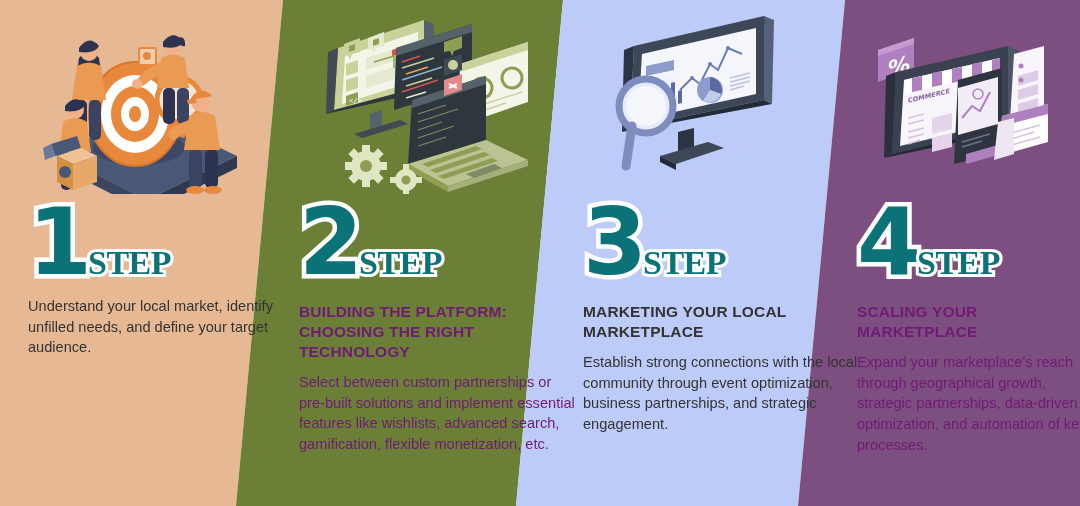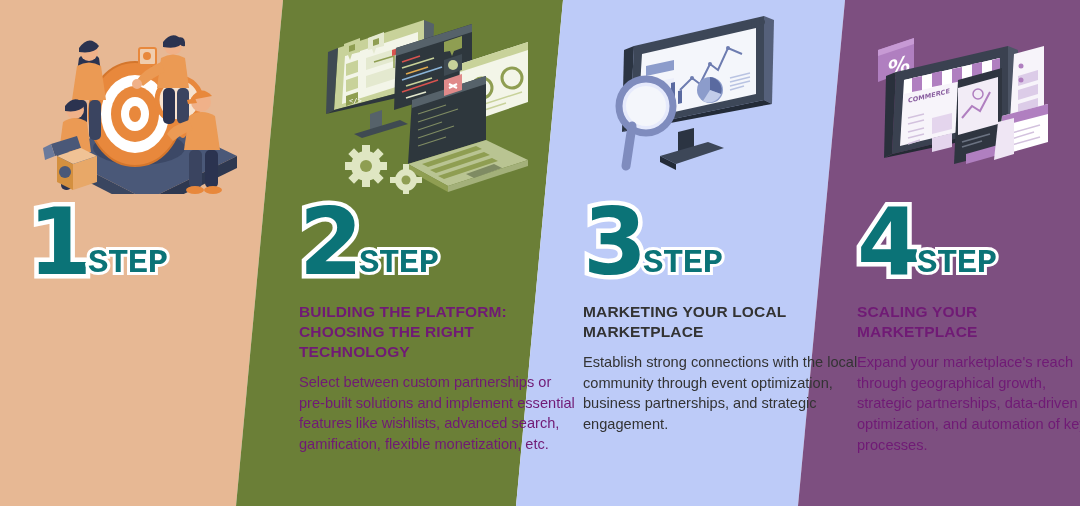--- a/index.html
+++ b/index.html
@@ -64,21 +64,21 @@
     font-family: "DejaVu Sans", sans-serif;
     font-size: 92px;
     font-weight: bold;
     color: #0b7377;
     -webkit-text-stroke: 9px #ffffff;
     paint-order: stroke fill;
     letter-spacing: -2px;
     line-height: 0.92;
   }
   .step-word {
-    font-family: Liberation Mono, monospace;
+    font-family: Liberation Serif, serif;
     font-size: 34px;
     font-weight: bold;
     color: #0b7377;
     -webkit-text-stroke: 6px #ffffff;
     paint-order: stroke fill;
     letter-spacing: -0.5px;
     margin-left: -2px;
     padding-bottom: 6px;
   }
   .heading {
@@ -176,20 +176,21 @@
         <polygon points="46,150 46,176 30,168 30,142" fill="#d4903f"></polygon>
         <polygon points="30,142 46,150 70,142 54,134" fill="#f0c295"></polygon>
         <circle cx="38" cy="158" r="6" fill="#4a5878"></circle>
       </svg>
     </div>
     <div class="step-block pad-1">
       <div class="step-num-row">
         <span class="step-num" style="color: rgb(11, 115, 119); -webkit-text-stroke: 9px rgb(255, 255, 255);">1</span>
         <span class="step-word" style="color: rgb(11, 115, 119); -webkit-text-stroke: 6px rgb(255, 255, 255);">STEP</span>
       </div>
+      <div class="body-text">Understand your local market, identify unfilled needs, and define your target audience.</div>
     </div>
   </div>
 
   <div class="panel panel-2 light">
     <div class="art">
       <svg width="215" height="180" viewBox="0 0 215 180">
 
         <polygon points="18,96 22,34 108,6 108,72" fill="#c8d29a"></polygon>
         <polygon points="18,96 22,34 12,38 10,100" fill="#3f4a52"></polygon>
         <polygon points="108,72 108,6 118,10 116,76" fill="#56626a"></polygon>

